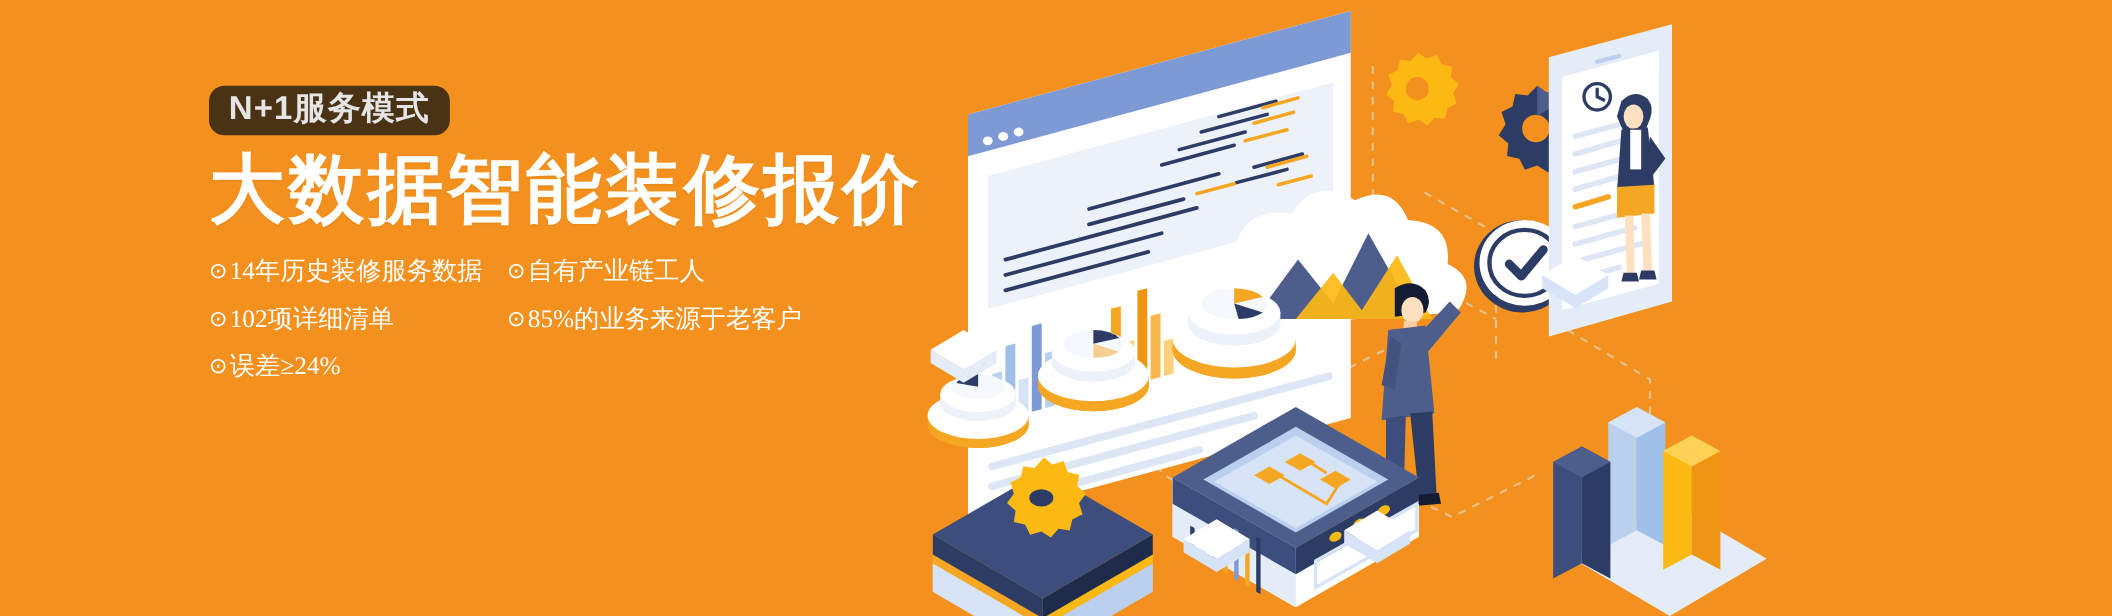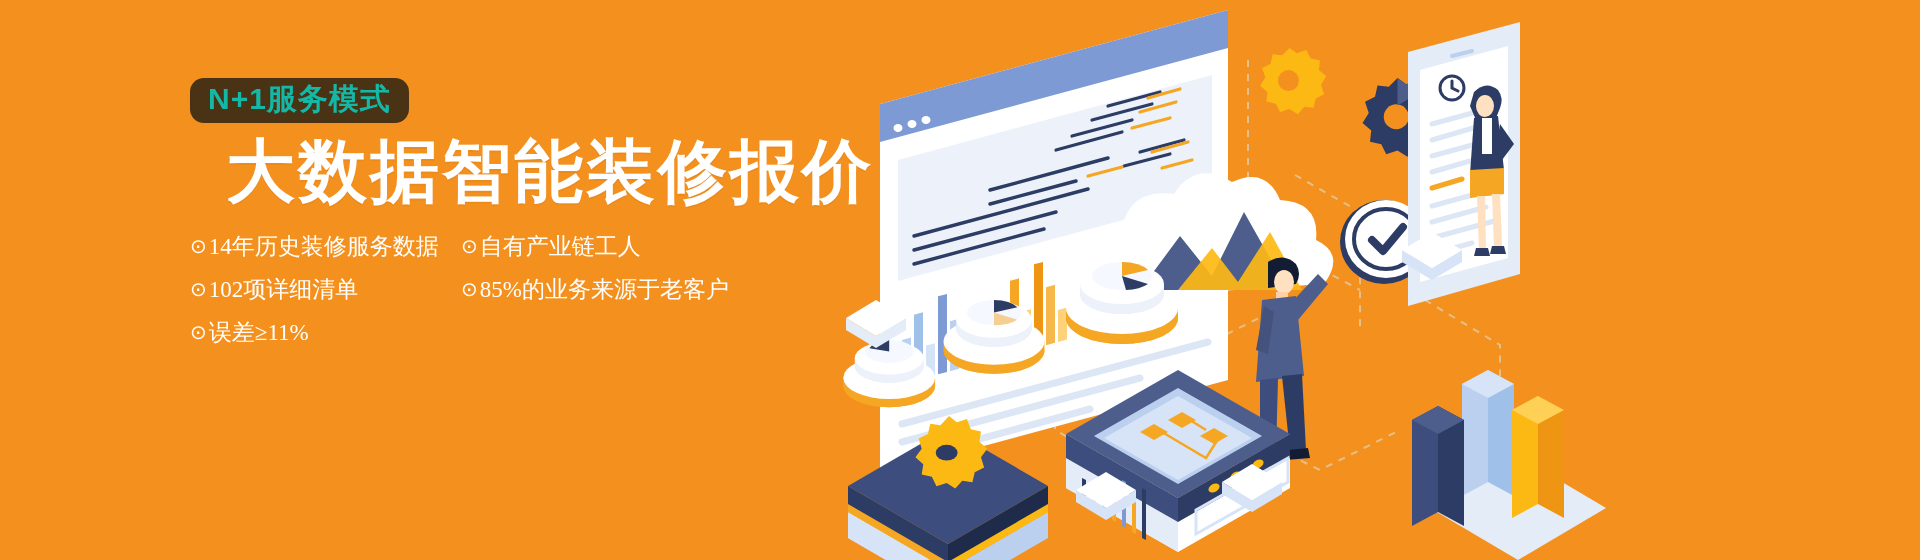--- a/index.html
+++ b/index.html
@@ -15,42 +15,41 @@
   }
 
   
   #text-block {
     position:absolute; left:190px; top:78px; width:720px;
   }
 
   .badge {
     display:inline-block;
     background:#4A3215;
-    color:#14b8a6;
+    color:#e5e5e5;
     border-radius:14px;
     padding:5px 18px 8px 18px;
     font-family:"Liberation Sans","DejaVu Sans",sans-serif;
     font-size:30px;
     font-weight:bold;
     letter-spacing:1px;
     line-height:1.05;
     white-space:nowrap;
   }
 
   .headline {
     margin-top:14px;
     color:#FFFFFF;
     font-family:"Liberation Sans","DejaVu Sans",sans-serif;
     font-size:69px;
     font-weight:bold;
     letter-spacing:3px;
     line-height:1.0;
     white-space:nowrap;
     text-shadow:0 2px 0 rgba(0,0,0,0.04);
-    text-align:center;
   }
 
   .bullets {
     margin-top:28px;
     display:flex;
     flex-direction:row;
     align-items:flex-start;
     gap:26px;
   }
   .bullet-col { display:flex; flex-direction:column; gap:17px; }
@@ -96,21 +95,21 @@
         <div class="bullet">
           <span class="dot-icon">⊙</span>
           <span>14年历史装修服务数据</span>
         </div>
         <div class="bullet">
           <span class="dot-icon">⊙</span>
           <span>102项详细清单</span>
         </div>
         <div class="bullet">
           <span class="dot-icon">⊙</span>
-          <span>误差≥11%</span>
+          <span>误差≥24%</span>
         </div>
       </div>
 
       <div class="bullet-col col-b">
         <div class="bullet">
           <span class="dot-icon">⊙</span>
           <span>自有产业链工人</span>
         </div>
         <div class="bullet">
           <span class="dot-icon">⊙</span>

